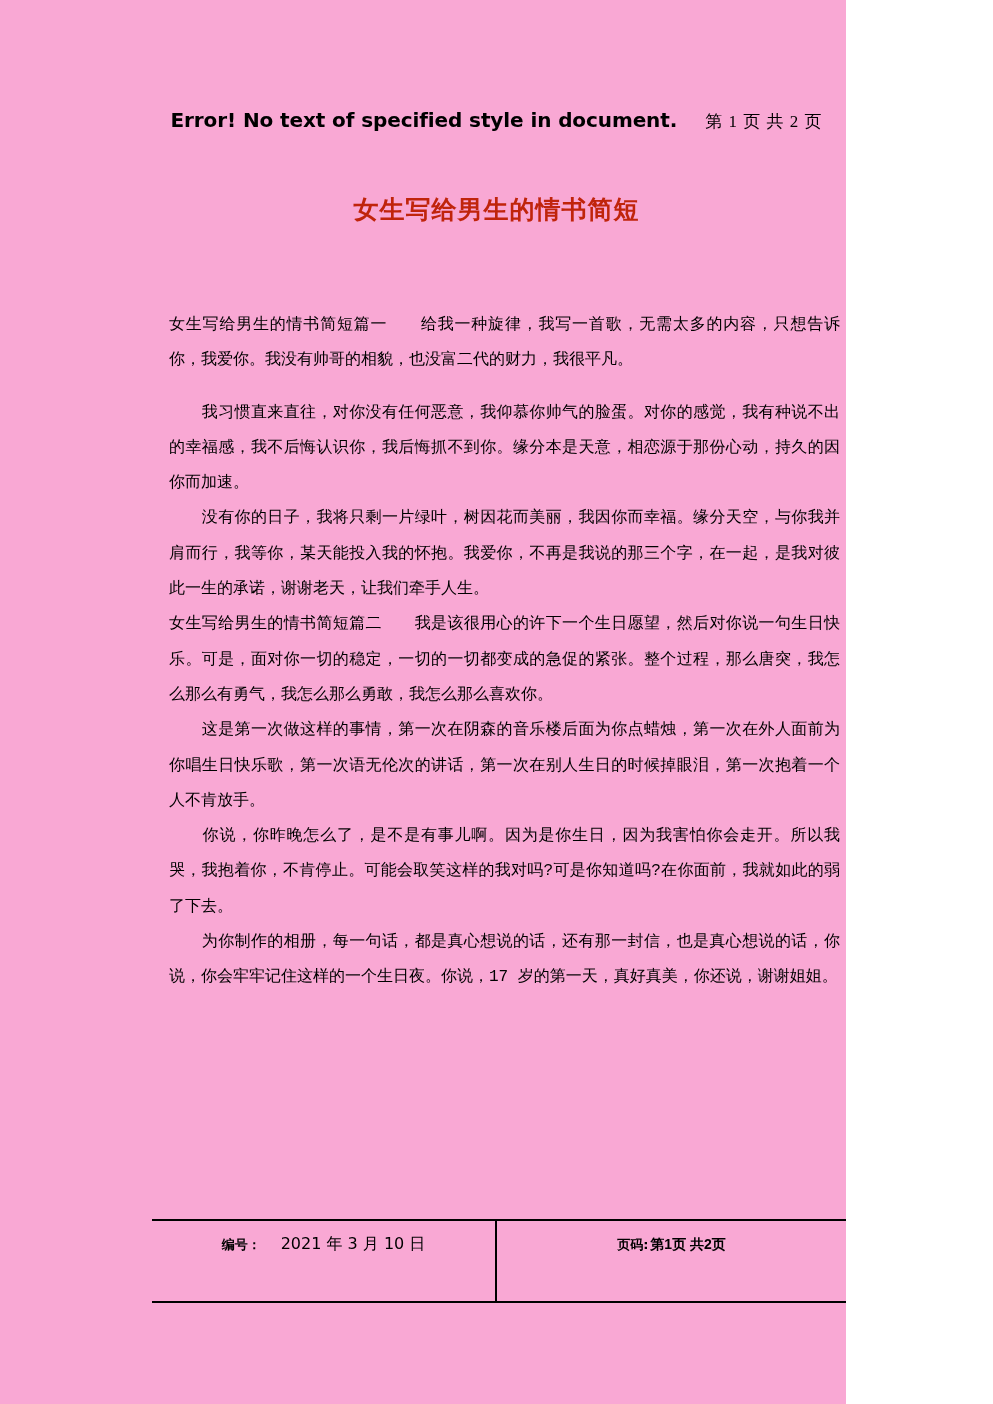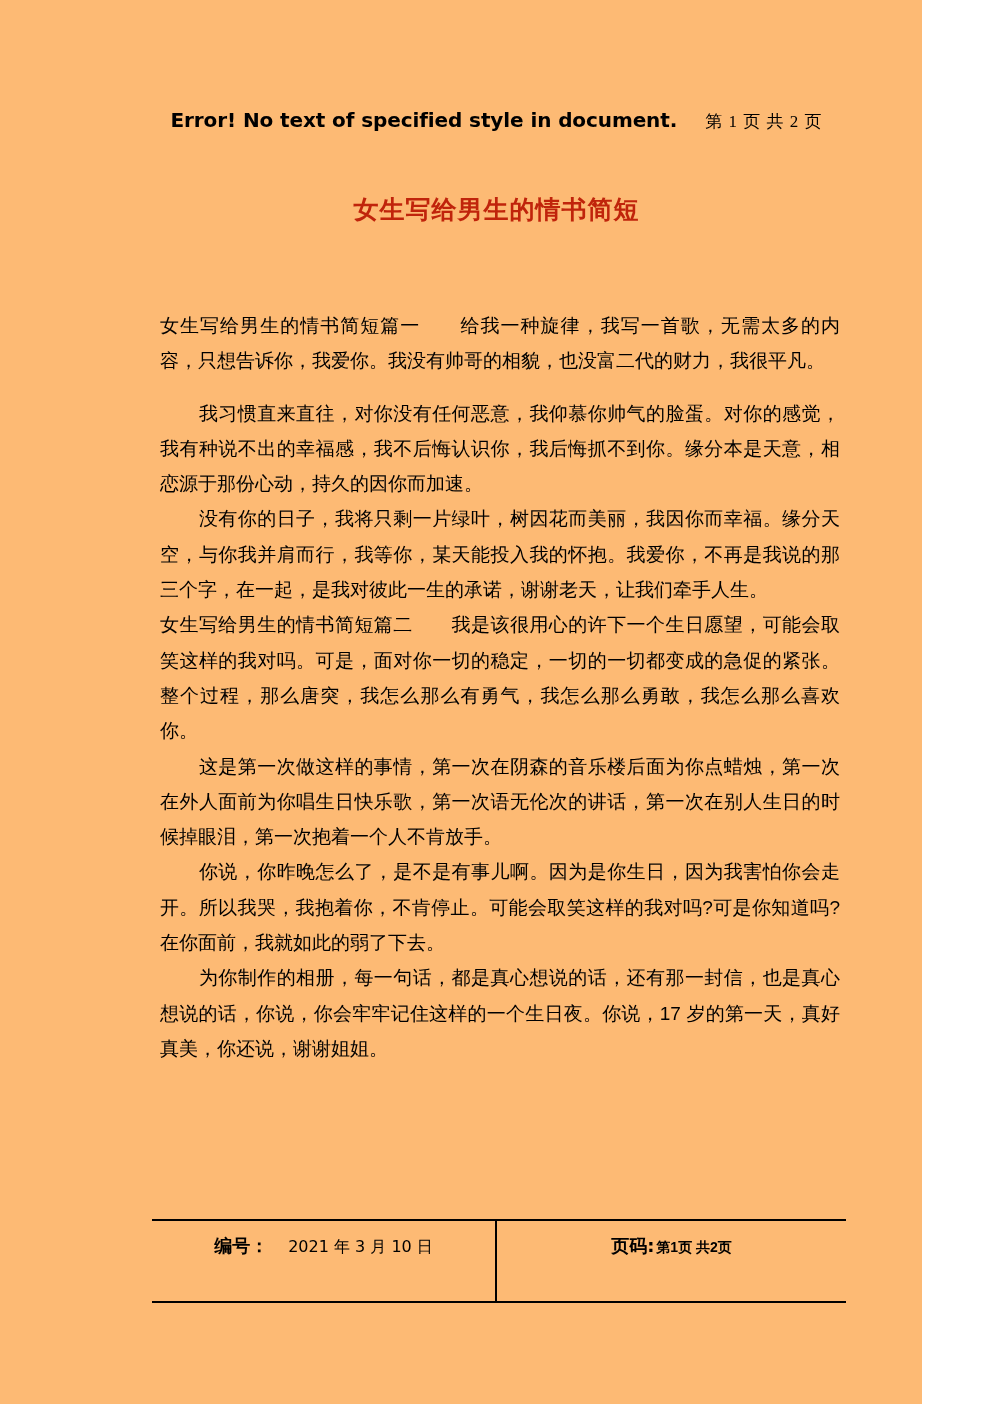--- a/index.html
+++ b/index.html
@@ -9,23 +9,23 @@
   }
   body {
     width: 993px;
     height: 1404px;
     font-family: "DejaVu Sans", "Liberation Sans", sans-serif;
     color: #000000;
     overflow: hidden;
   }
   .page {
     position: relative;
-    width: 922px;
+    width: 846px;
     height: 1404px;
-    background: #fdba74;
+    background: #f9a8d4;
     box-sizing: border-box;
   }
 
   
   .doc-header {
     position: absolute;
     left: 0;
     top: 108px;
     width: 993px;
     display: flex;
@@ -66,27 +66,27 @@
   }
 
   
   .doc-body {
     position: absolute;
     left: 152px;
     top: 308px;
     width: 688px;
   }
   .para {
-    font-family: Liberation Sans, sans-serif;
-    font-size: 19px;
+    font-family: Liberation Mono, monospace;
+    font-size: 16px;
     line-height: 35.3px;
     color: #000000;
     text-align: justify;
     text-justify: inter-ideograph;
-    margin: 0 0 0 8px;
+    margin: 0 0 0 17px;
     word-break: break-all;
     letter-spacing: 0px;
   }
   .para + .para {
     margin-top: 0;
   }
   .para.gap-after {
     margin-bottom: 17px;
   }
 
@@ -112,21 +112,21 @@
   }
   .footer-table td.cell-left {
     width: 341px;
     border-right: 2px solid #000000;
   }
   .footer-table td.cell-right {
     width: 347px;
   }
   .footer-label {
     font-family: "DejaVu Sans", "Liberation Sans", sans-serif;
-    font-size: 18px;
+    font-size: 13px;
     font-weight: bold;
     color: #000000;
     white-space: nowrap;
   }
   .footer-value {
     font-family: "DejaVu Sans", "Liberation Sans", sans-serif;
     font-size: 16px;
     font-weight: normal;
     color: #000000;
     white-space: nowrap;
@@ -150,21 +150,21 @@
     <span class="header-error">Error! No text of specified style in document.</span>
     <span class="header-pageinfo">第 1 页 共 2 页</span>
   </div>
 
   <div class="doc-title">女生写给男生的情书简短</div>
 
   <div class="doc-body">
     <p class="para gap-after">女生写给男生的情书简短篇一　　给我一种旋律，我写一首歌，无需太多的内容，只想告诉你，我爱你。我没有帅哥的相貌，也没富二代的财力，我很平凡。</p>
     <p class="para">　　我习惯直来直往，对你没有任何恶意，我仰慕你帅气的脸蛋。对你的感觉，我有种说不出的幸福感，我不后悔认识你，我后悔抓不到你。缘分本是天意，相恋源于那份心动，持久的因你而加速。</p>
     <p class="para">　　没有你的日子，我将只剩一片绿叶，树因花而美丽，我因你而幸福。缘分天空，与你我并肩而行，我等你，某天能投入我的怀抱。我爱你，不再是我说的那三个字，在一起，是我对彼此一生的承诺，谢谢老天，让我们牵手人生。</p>
-    <p class="para">女生写给男生的情书简短篇二　　我是该很用心的许下一个生日愿望，可能会取笑这样的我对吗。可是，面对你一切的稳定，一切的一切都变成的急促的紧张。整个过程，那么唐突，我怎么那么有勇气，我怎么那么勇敢，我怎么那么喜欢你。</p>
+    <p class="para">女生写给男生的情书简短篇二　　我是该很用心的许下一个生日愿望，然后对你说一句生日快乐。可是，面对你一切的稳定，一切的一切都变成的急促的紧张。整个过程，那么唐突，我怎么那么有勇气，我怎么那么勇敢，我怎么那么喜欢你。</p>
     <p class="para">　　这是第一次做这样的事情，第一次在阴森的音乐楼后面为你点蜡烛，第一次在外人面前为你唱生日快乐歌，第一次语无伦次的讲话，第一次在别人生日的时候掉眼泪，第一次抱着一个人不肯放手。</p>
     <p class="para">　　你说，你昨晚怎么了，是不是有事儿啊。因为是你生日，因为我害怕你会走开。所以我哭，我抱着你，不肯停止。可能会取笑这样的我对吗?可是你知道吗?在你面前，我就如此的弱了下去。</p>
     <p class="para">　　为你制作的相册，每一句话，都是真心想说的话，还有那一封信，也是真心想说的话，你说，你会牢牢记住这样的一个生日夜。你说，17 岁的第一天，真好真美，你还说，谢谢姐姐。</p>
   </div>
 
   <table class="footer-table">
     <tbody>
         <tr>
       <td class="cell-left">
         <span class="footer-label">编号：</span><span class="footer-value">2021 年 3 月 10 日</span>

